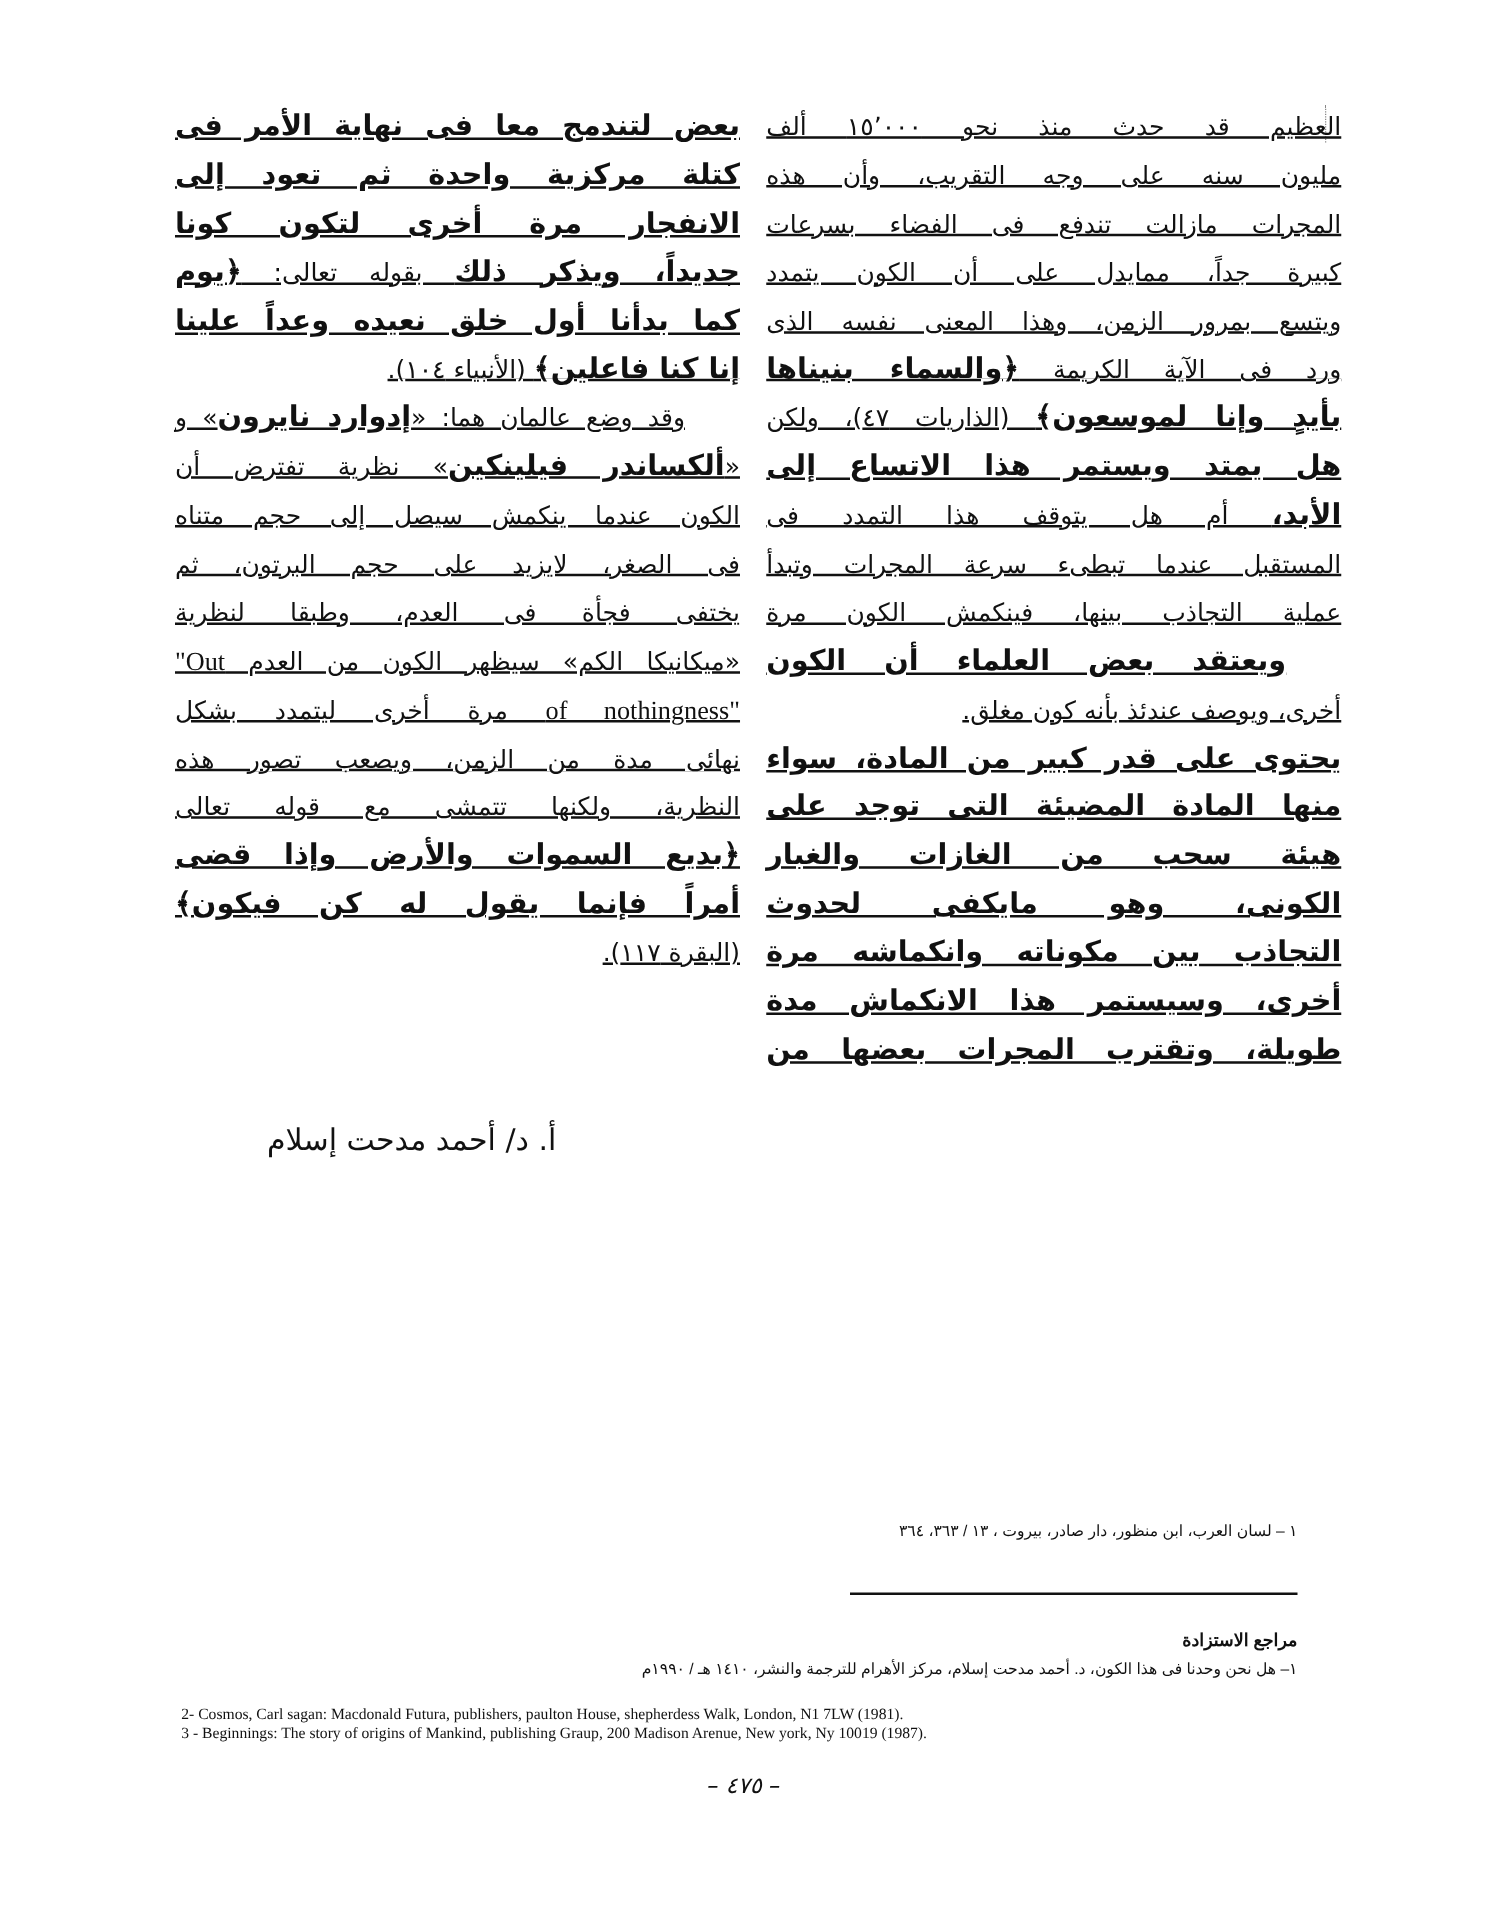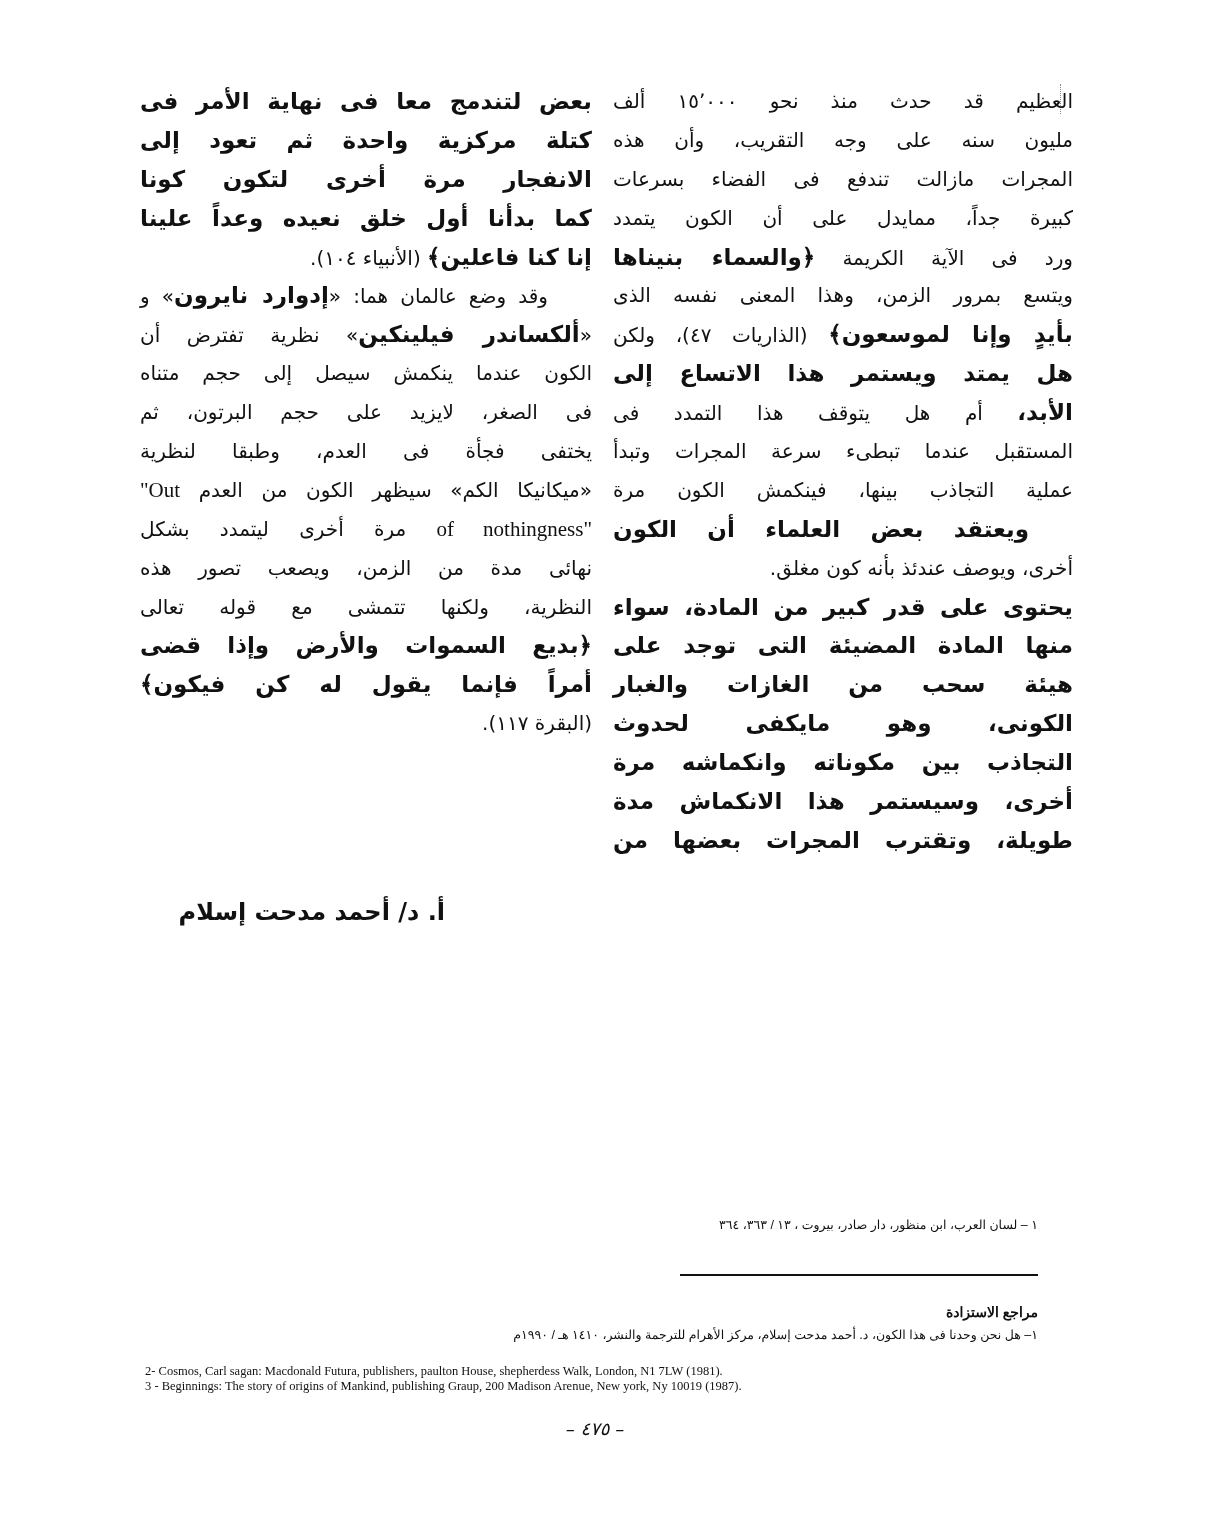--- a/index.html
+++ b/index.html
@@ -38,20 +38,21 @@
     }
     .line {
       display: block;
       height: 38.9px;
       line-height: 38.9px;
       white-space: nowrap;
       font-size: 20px;
       text-align: justify;
       text-align-last: justify;
       overflow: visible;
+      text-decoration: underline;
     }
     .line.bold {
       font-weight: bold;
       font-size: 23px;
     }
     .line.last {
       text-align-last: right;
     }
     .line.indent {
       padding-right: 44px;
@@ -66,21 +67,21 @@
       height: 30px;
       border-left: 1px dotted #888;
     }
     .signature {
       position: absolute;
       left: 145px;
       top: 898px;
       width: 300px;
       direction: rtl;
       text-align: right;
-      font-weight: bold;
+      font-weight: normal;
       font-size: 24px;
       white-space: nowrap;
     }
     .footnote-rule {
       position: absolute;
       left: 680px;
       top: 1274px;
       width: 358px;
       height: 2px;
       background: #111;
@@ -122,41 +123,42 @@
 
 <div class="page">
 
   <div class="margin-mark"></div>
 
   <div class="col col-right" id="col-right">
       <div class="line">العظيم قد حدث منذ نحو ١٥٬٠٠٠ ألف</div>
       <div class="line">مليون سنه على وجه التقريب، وأن هذه</div>
       <div class="line">المجرات مازالت تندفع فى الفضاء بسرعات</div>
       <div class="line">كبيرة جداً، ممايدل على أن الكون يتمدد</div>
+      <div class="line">ويتسع بمرور الزمن، وهذا المعنى نفسه الذى</div>
       <div class="line"><span>ورد فى الآية الكريمة </span><span class="b">﴿والسماء بنيناها</span></div>
-      <div class="line">ويتسع بمرور الزمن، وهذا المعنى نفسه الذى</div>
       <div class="line"><span class="b">بأيدٍ وإنا لموسعون﴾</span><span> (الذاريات ٤٧)، ولكن</span></div>
       <div class="line bold">هل يمتد ويستمر هذا الاتساع إلى</div>
       <div class="line"><span class="b">الأبد،</span><span> أم هل يتوقف هذا التمدد فى</span></div>
       <div class="line">المستقبل عندما تبطىء سرعة المجرات وتبدأ</div>
       <div class="line">عملية التجاذب بينها، فينكمش الكون مرة</div>
       <div class="line bold indent">ويعتقد بعض العلماء أن الكون</div>
       <div class="line last">أخرى، ويوصف عندئذ بأنه كون مغلق.</div>
       <div class="line bold">يحتوى على قدر كبير من المادة، سواء</div>
       <div class="line bold">منها المادة المضيئة التى توجد على</div>
       <div class="line bold">هيئة سحب من الغازات والغبار</div>
       <div class="line bold">الكونى، وهو مايكفى لحدوث</div>
       <div class="line bold">التجاذب بين مكوناته وانكماشه مرة</div>
       <div class="line bold">أخرى، وسيستمر هذا الانكماش مدة</div>
       <div class="line bold">طويلة، وتقترب المجرات بعضها من</div>
     </div>
   <div class="col col-left" id="col-left">
       <div class="line bold">بعض لتندمج معا فى نهاية الأمر فى</div>
       <div class="line bold">كتلة مركزية واحدة ثم تعود إلى</div>
       <div class="line bold">الانفجار مرة أخرى لتكون كونا</div>
+      <div class="line"><span class="b">جديداً، ويذكر ذلك</span><span> بقوله تعالى: </span><span class="b">﴿يوم</span></div>
       <div class="line bold">كما بدأنا أول خلق نعيده وعداً علينا</div>
       <div class="line last"><span class="b">إنا كنا فاعلين﴾</span><span> (الأنبياء ١٠٤).</span></div>
       <div class="line indent"><span>وقد وضع عالمان هما: «</span><span class="b">إدوارد نايرون</span><span>» و</span></div>
       <div class="line"><span>«</span><span class="b">ألكساندر فيلينكين</span><span>» نظرية تفترض أن</span></div>
       <div class="line">الكون عندما ينكمش سيصل إلى حجم متناه</div>
       <div class="line">فى الصغر، لايزيد على حجم البرتون، ثم</div>
       <div class="line">يختفى فجأة فى العدم، وطبقا لنظرية</div>
       <div class="line"><span>«ميكانيكا الكم» سيظهر الكون من العدم </span><span class="latin">"Out</span></div>
       <div class="line"><span class="latin">of nothingness"</span><span> مرة أخرى ليتمدد بشكل</span></div>
       <div class="line">نهائى مدة من الزمن، ويصعب تصور هذه</div>

